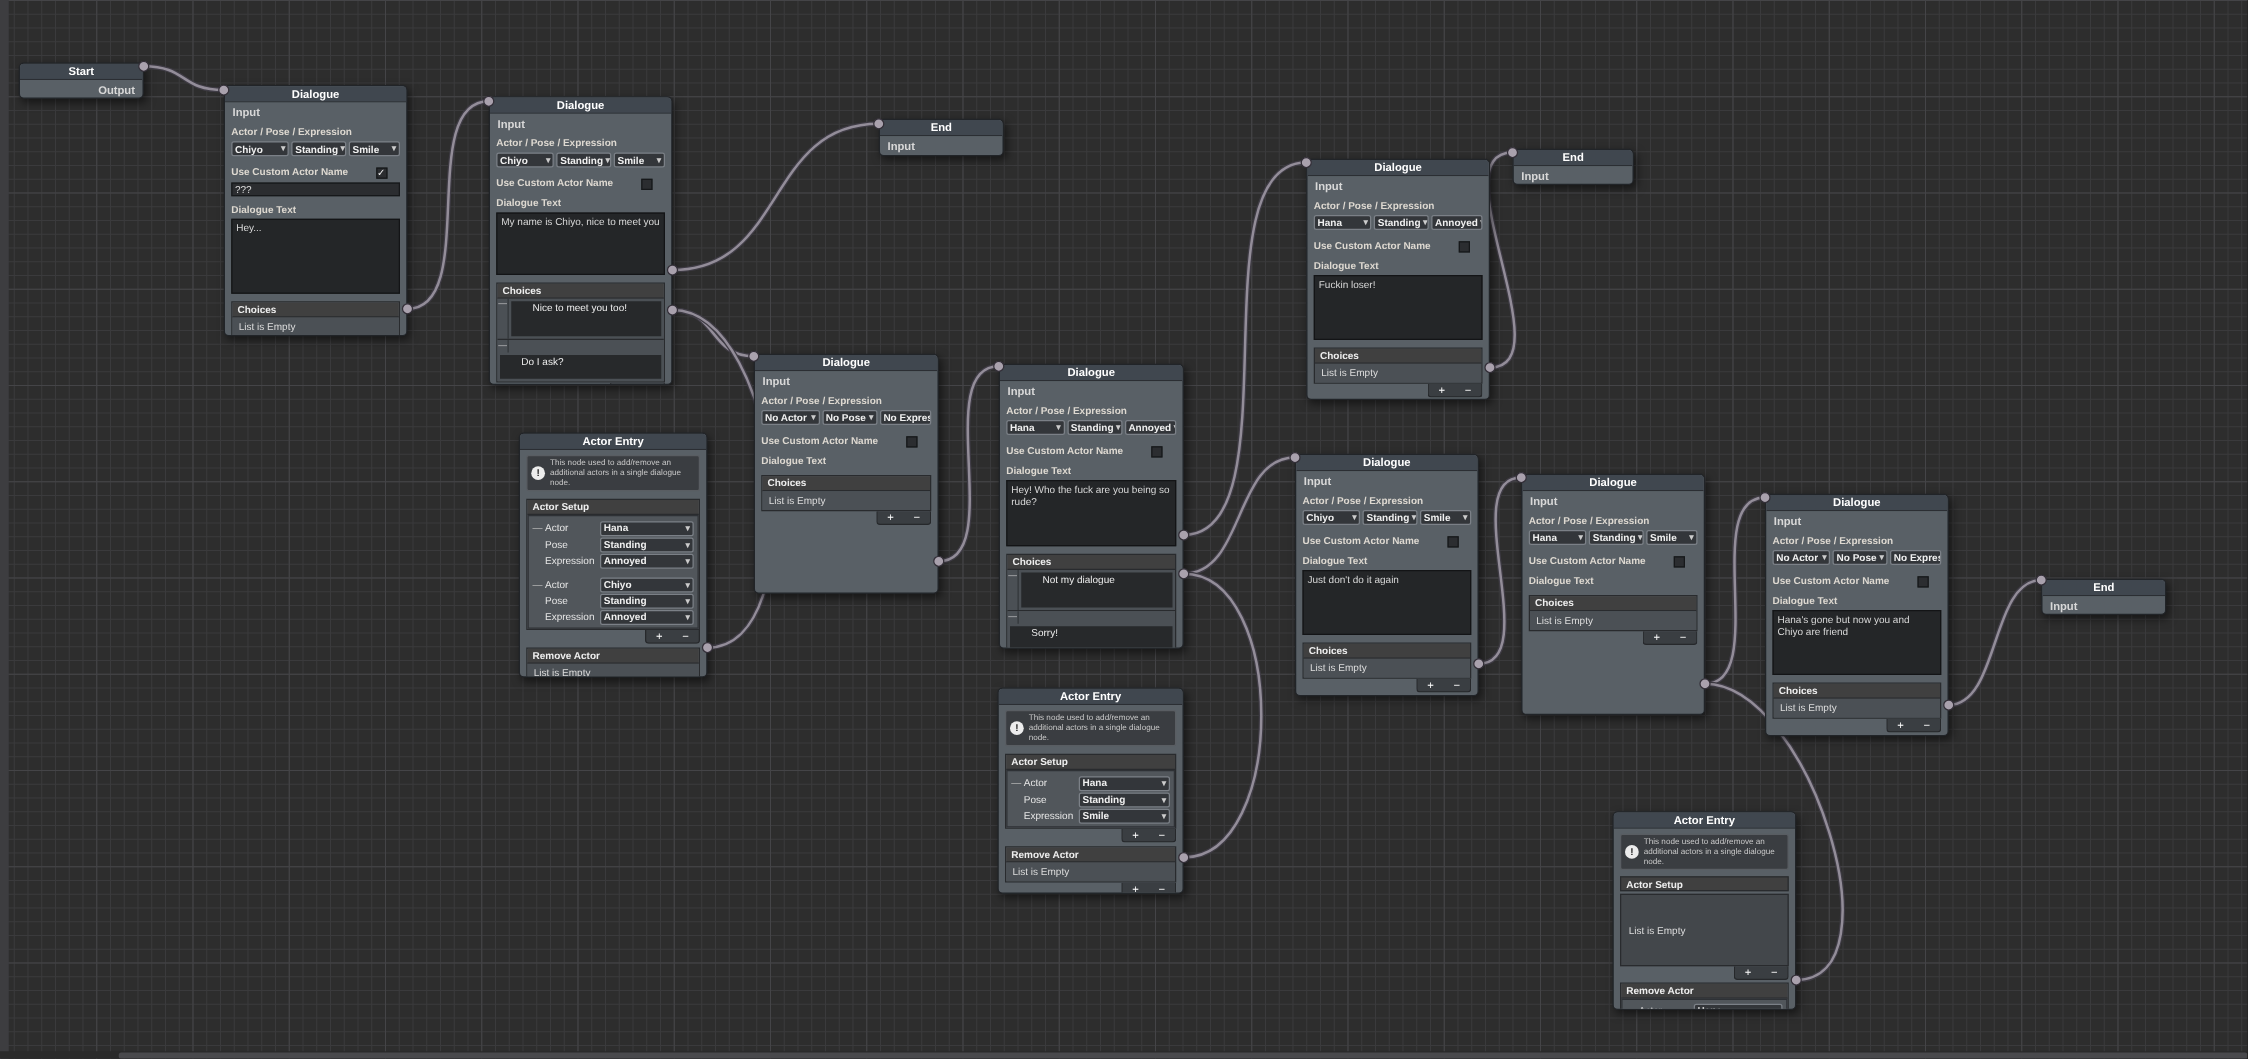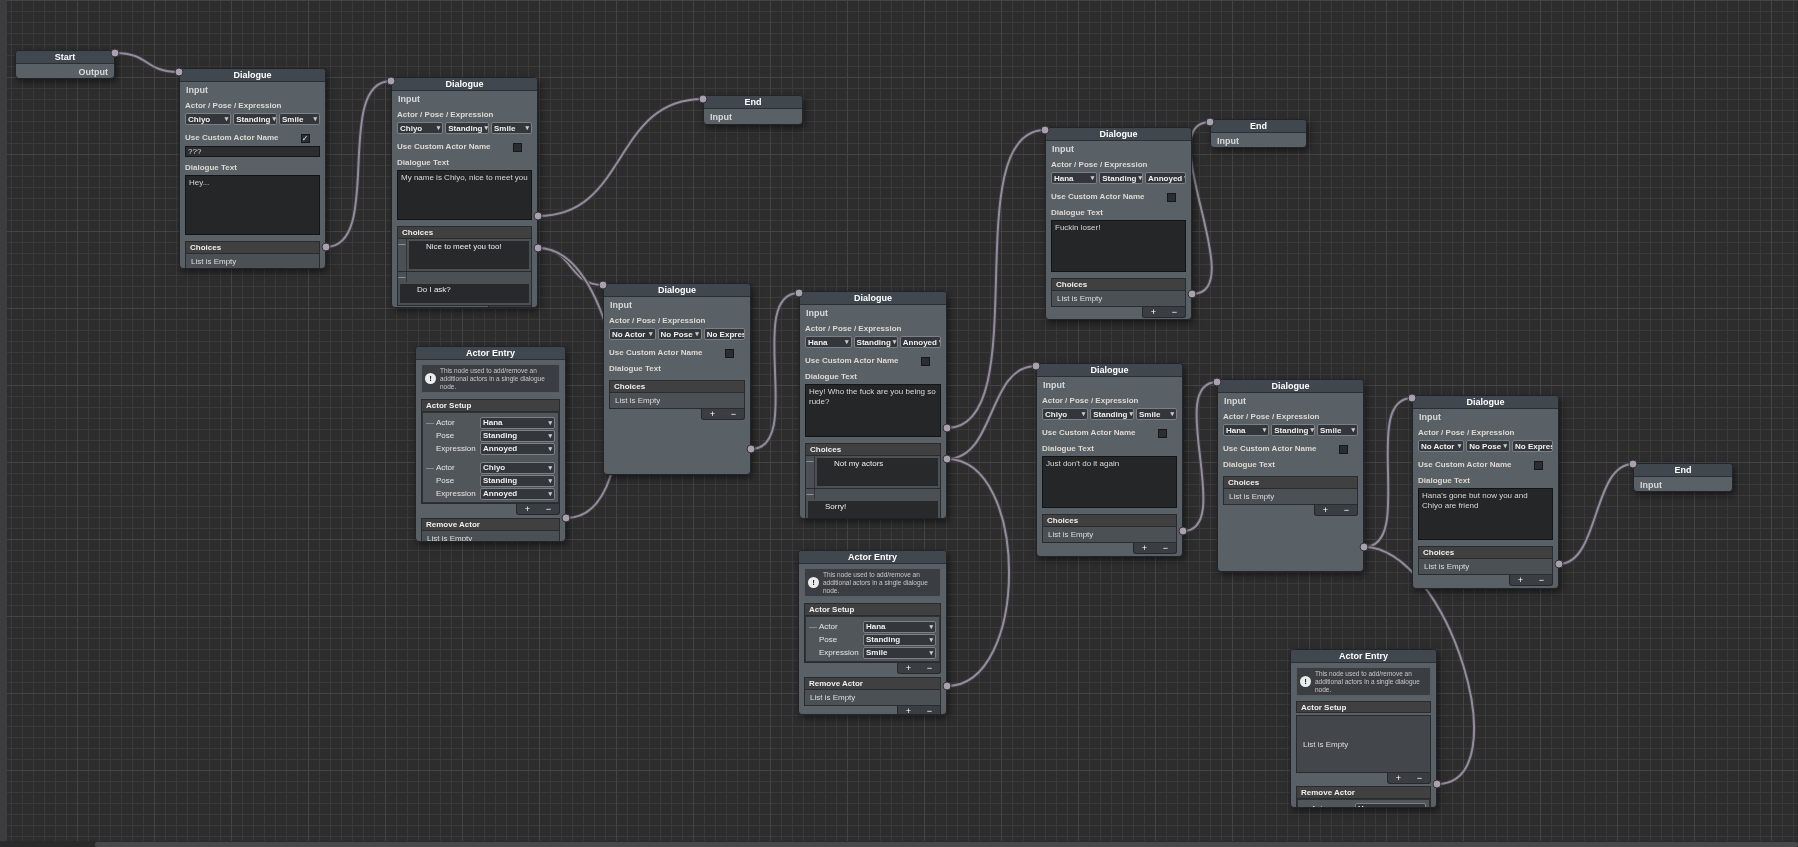--- a/index.html
+++ b/index.html
@@ -315,21 +315,21 @@
         <div class="chk-row">
           <span class="sec-label" style="margin-top:0">Use Custom Actor Name</span>
           <span class="checkbox"></span>
         </div>
         <div class="dlg-label">Dialogue Text</div>
         <div class="textarea h53">Hey! Who the fuck are you being so rude?</div>
         <div class="listbox">
           <div class="list-header">Choices</div>
           <div class="choice-row">
             <div class="choice-gutter">—</div>
-            <div class="choice-text">Not my actors</div>
+            <div class="choice-text">Not my dialogue</div>
           </div>
           <div class="choice-row">
             <div class="choice-gutter">—</div>
             <div class="choice-text">Sorry!</div>
           </div>
         </div>
 
       </div>
     </div>
 

